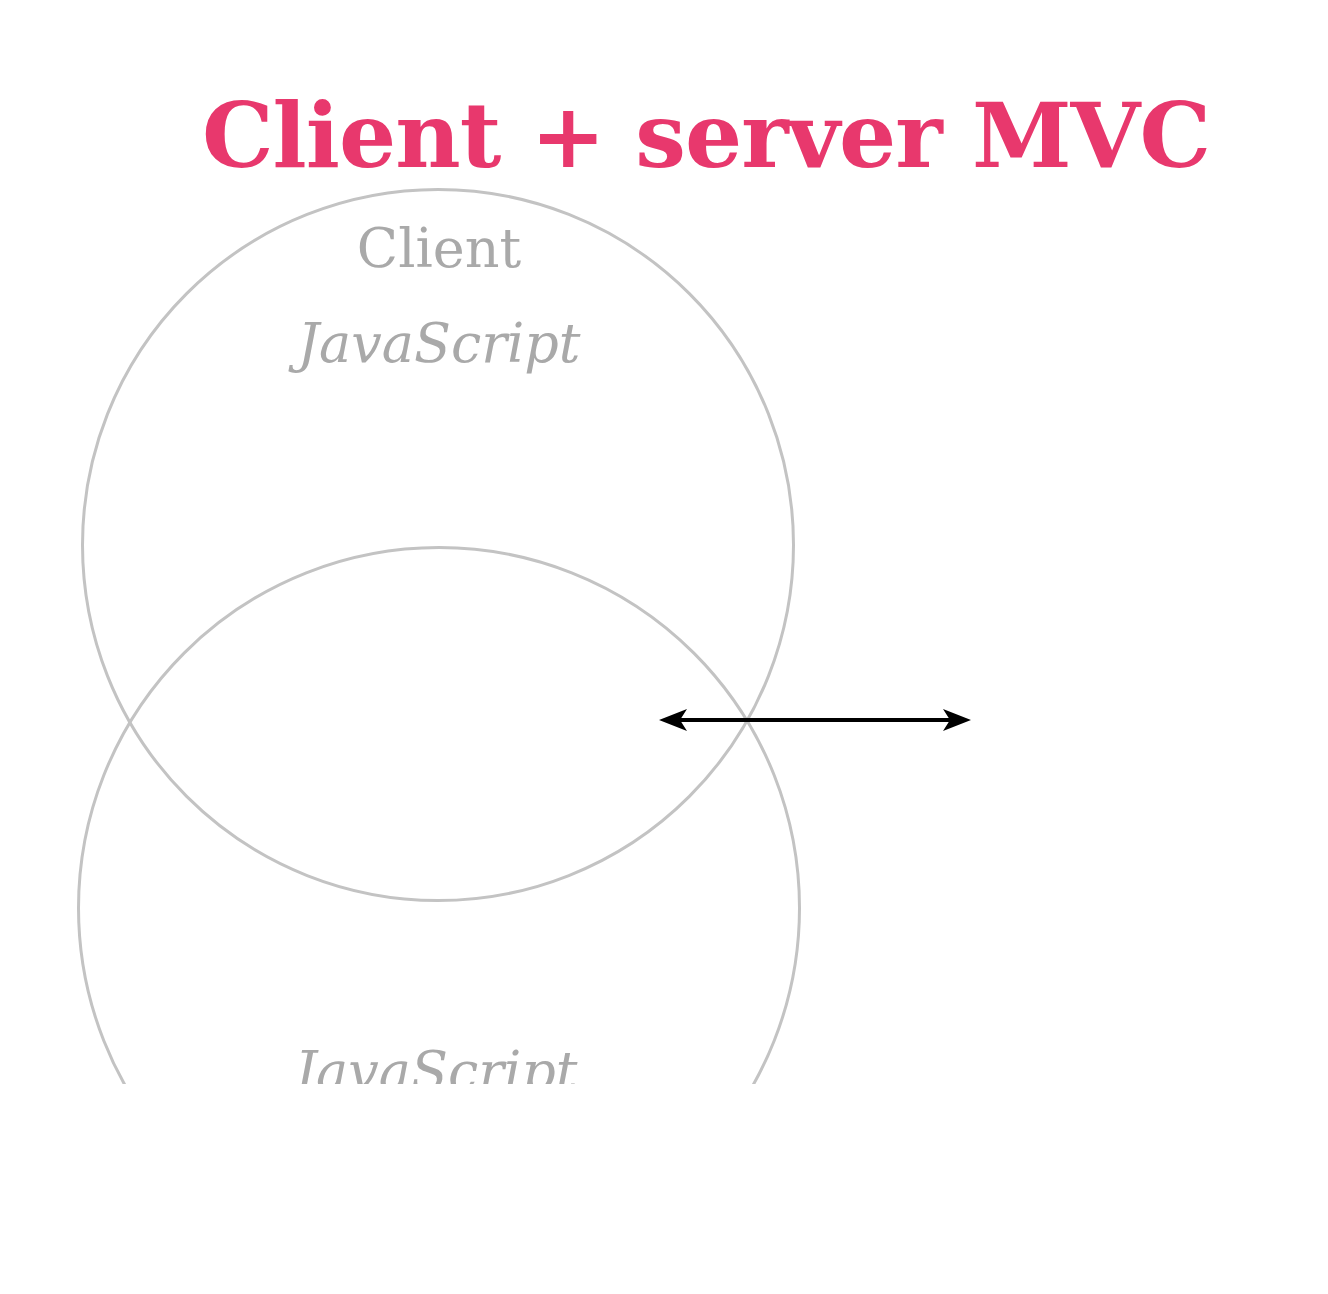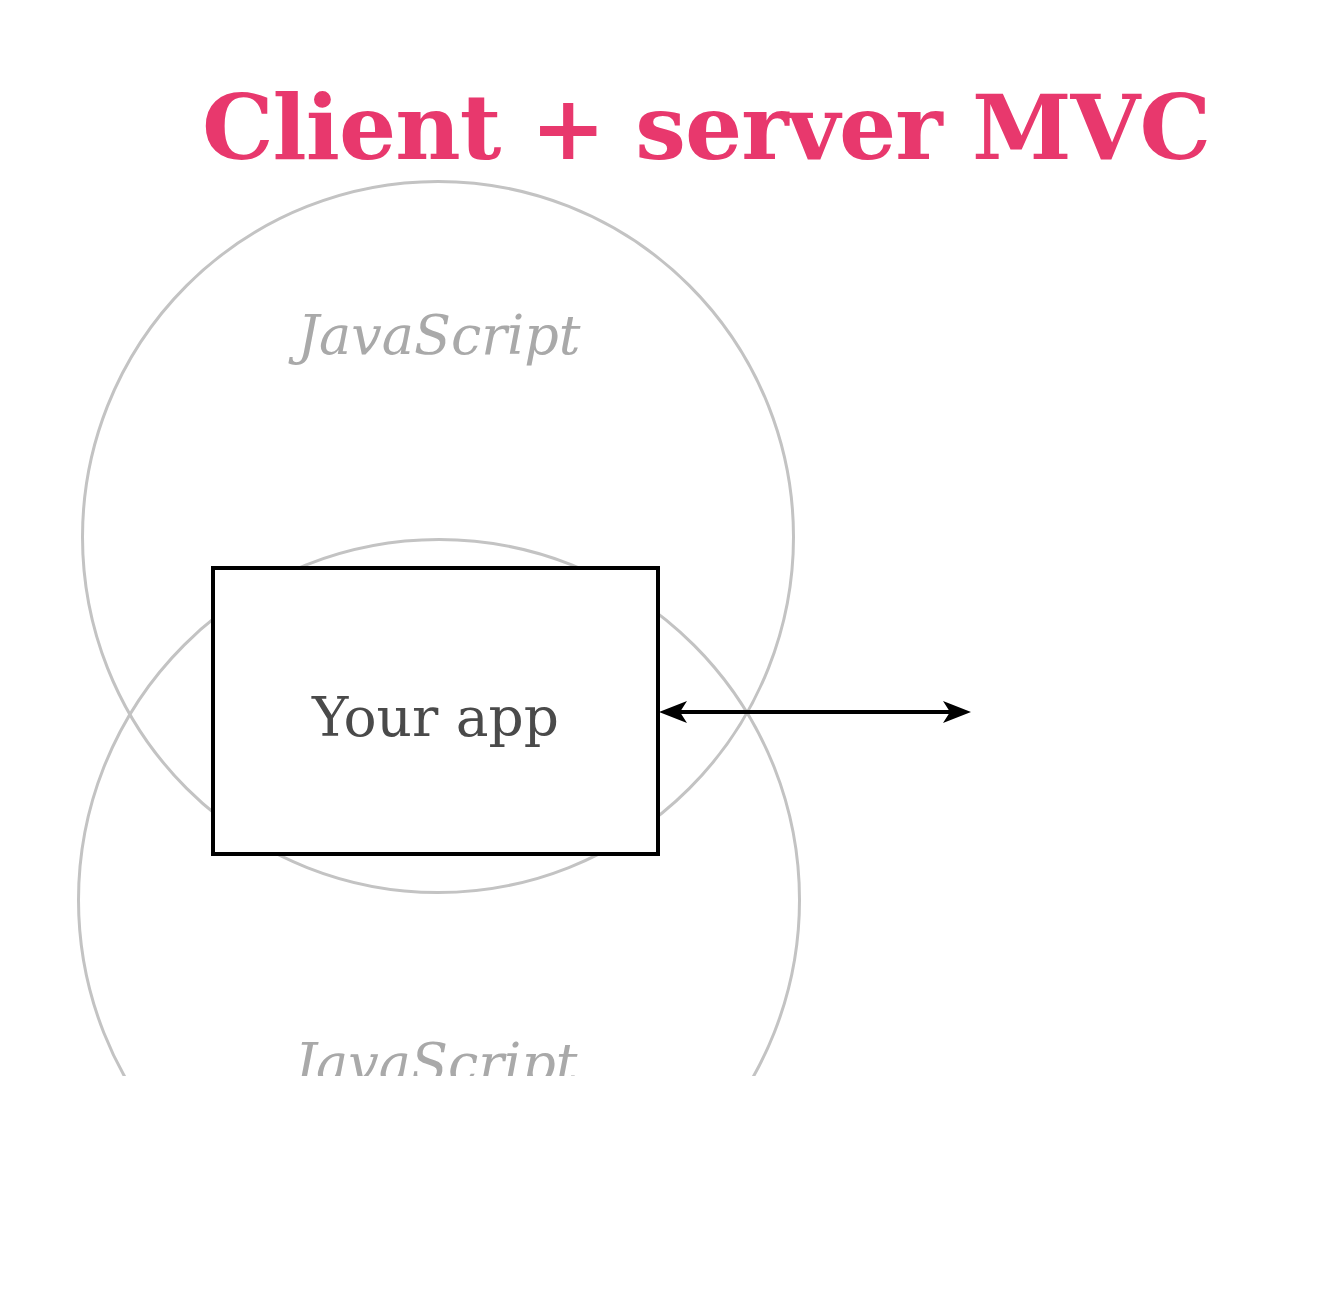--- a/index.html
+++ b/index.html
@@ -4,21 +4,21 @@
 <style>
   html, body {
     margin: 0;
     padding: 0;
     background: #ffffff;
   }
   .canvas {
     position: relative;
     width: 1328px;
     height: 1076px;
-    margin: 0 auto;
+    margin: 8px auto;
     background: #ffffff;
     overflow: hidden;
     font-family: "DejaVu Serif", "Liberation Serif", serif;
     text-decoration: underline;
   }
   .page-title {
     position: absolute;
     left: 42px;
     top: 18px;
     width: 1328px;
@@ -101,26 +101,24 @@
 </head>
 <body>
 
 <div class="canvas">
 
   <h1 class="page-title">Client + server MVC</h1>
 
   <div class="circle circle-client"></div>
   <div class="circle circle-server"></div>
 
+  <div class="circle-label label-client">Client</div>
   <div class="circle-label italic label-client-js">JavaScript</div>
   <div class="circle-label italic label-server-js">JavaScript</div>
 
-  <div class="node-box app-box">
-    <span>Your app</span>
-  </div>
 
 
   <svg class="arrow-svg" viewBox="0 0 320 44" aria-hidden="true">
     <line x1="22" y1="22" x2="298" y2="22" stroke="#000000" stroke-width="4"></line>
     <polygon points="4,22 32,11 25,22 32,33" fill="#000000"></polygon>
     <polygon points="316,22 288,11 295,22 288,33" fill="#000000"></polygon>
   </svg>
 
 </div>
 

